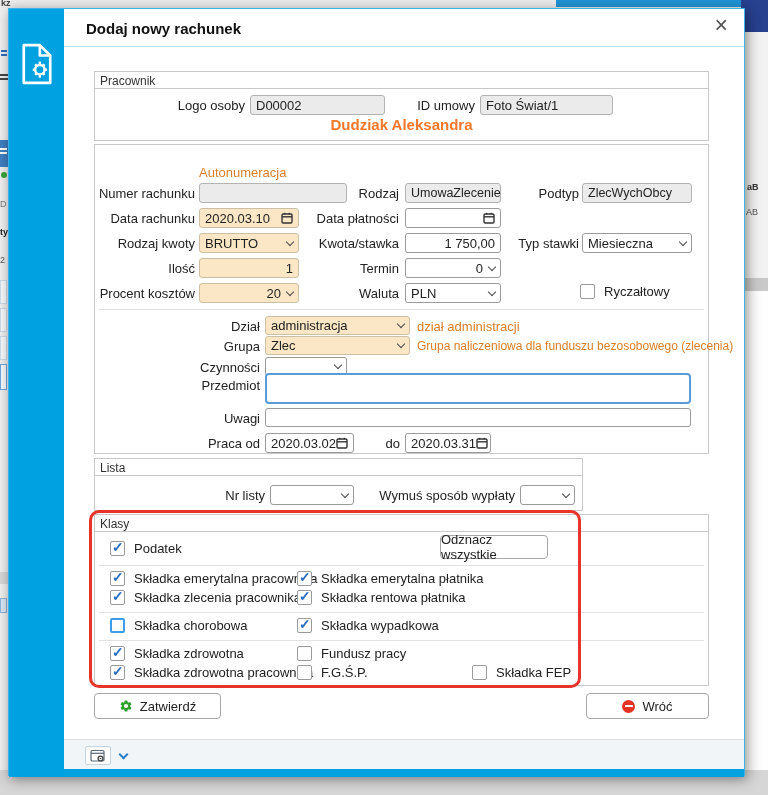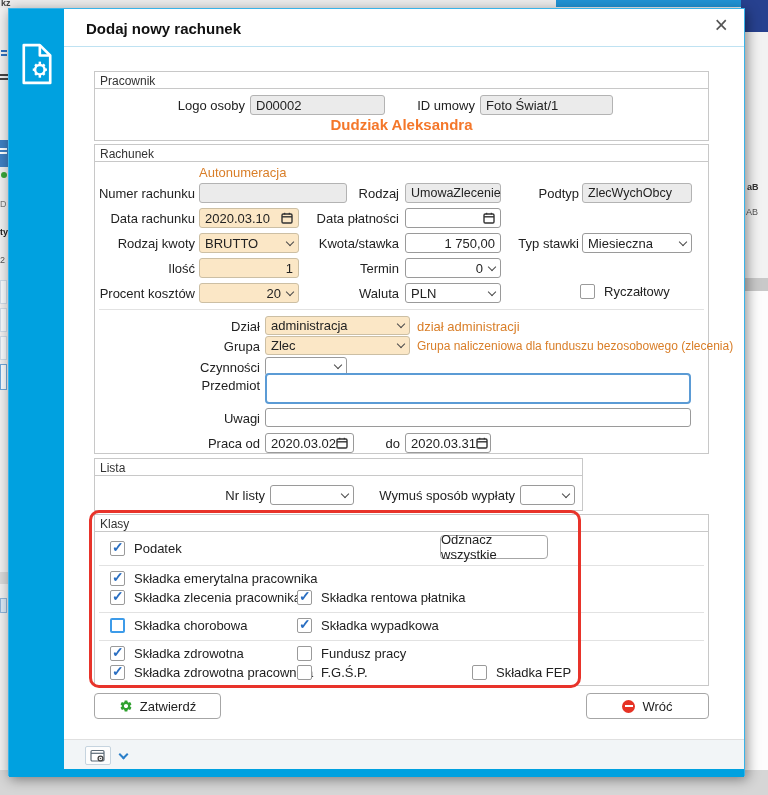--- a/index.html
+++ b/index.html
@@ -105,21 +105,20 @@
           <span>D00002</span>
         </div>
       <div class="lab" style="left:290px;top:26px;width:90px">ID umowy</div>
       <div class="inp gray" style="left:385px;top:23px;width:133px">
           <span>Foto Świat/1</span>
         </div>
       <div class="person">Dudziak Aleksandra</div>
     </div>
 
     <div class="gbox" style="left:85px;top:135px;width:615px;height:310px">
-      <div class="legend">Rachunek</div>
       <div class="orange" style="left:104px;top:20px">Autonumeracja</div>
 
       <div class="lab" style="left:-20px;top:41px;width:120px">Numer rachunku</div>
       <div class="inp gray" style="left:104px;top:38px;width:148px">
           <span></span>
         </div>
       <div class="lab" style="left:184px;top:41px;width:120px">Rodzaj</div>
       <div class="inp gray fs12" style="left:310px;top:38px;width:96px">
           <span>UmowaZlecenie</span>
         </div>
@@ -265,20 +264,24 @@
       <div class="btn" style="left:345px;top:20px;width:108px;height:24px">
           <span>Odznacz wszystkie</span>
         </div>
 
       <div class="divh" style="top:50px"></div>
 
       <div class="cbrow" style="left:15px;top:56px">
         <span class="cb on"></span>
         <span>Składka emerytalna pracownika</span>
       </div>
+      <div class="cbrow" style="left:202px;top:56px">
+        <span class="cb on"></span>
+        <span>Składka emerytalna płatnika</span>
+      </div>
       <div class="cbrow" style="left:15px;top:75px">
         <span class="cb on"></span>
         <span>Składka zlecenia pracownika</span>
       </div>
       <div class="cbrow" style="left:202px;top:75px">
         <span class="cb on"></span>
         <span>Składka rentowa płatnika</span>
       </div>
 
       <div class="divh" style="top:97px"></div>

